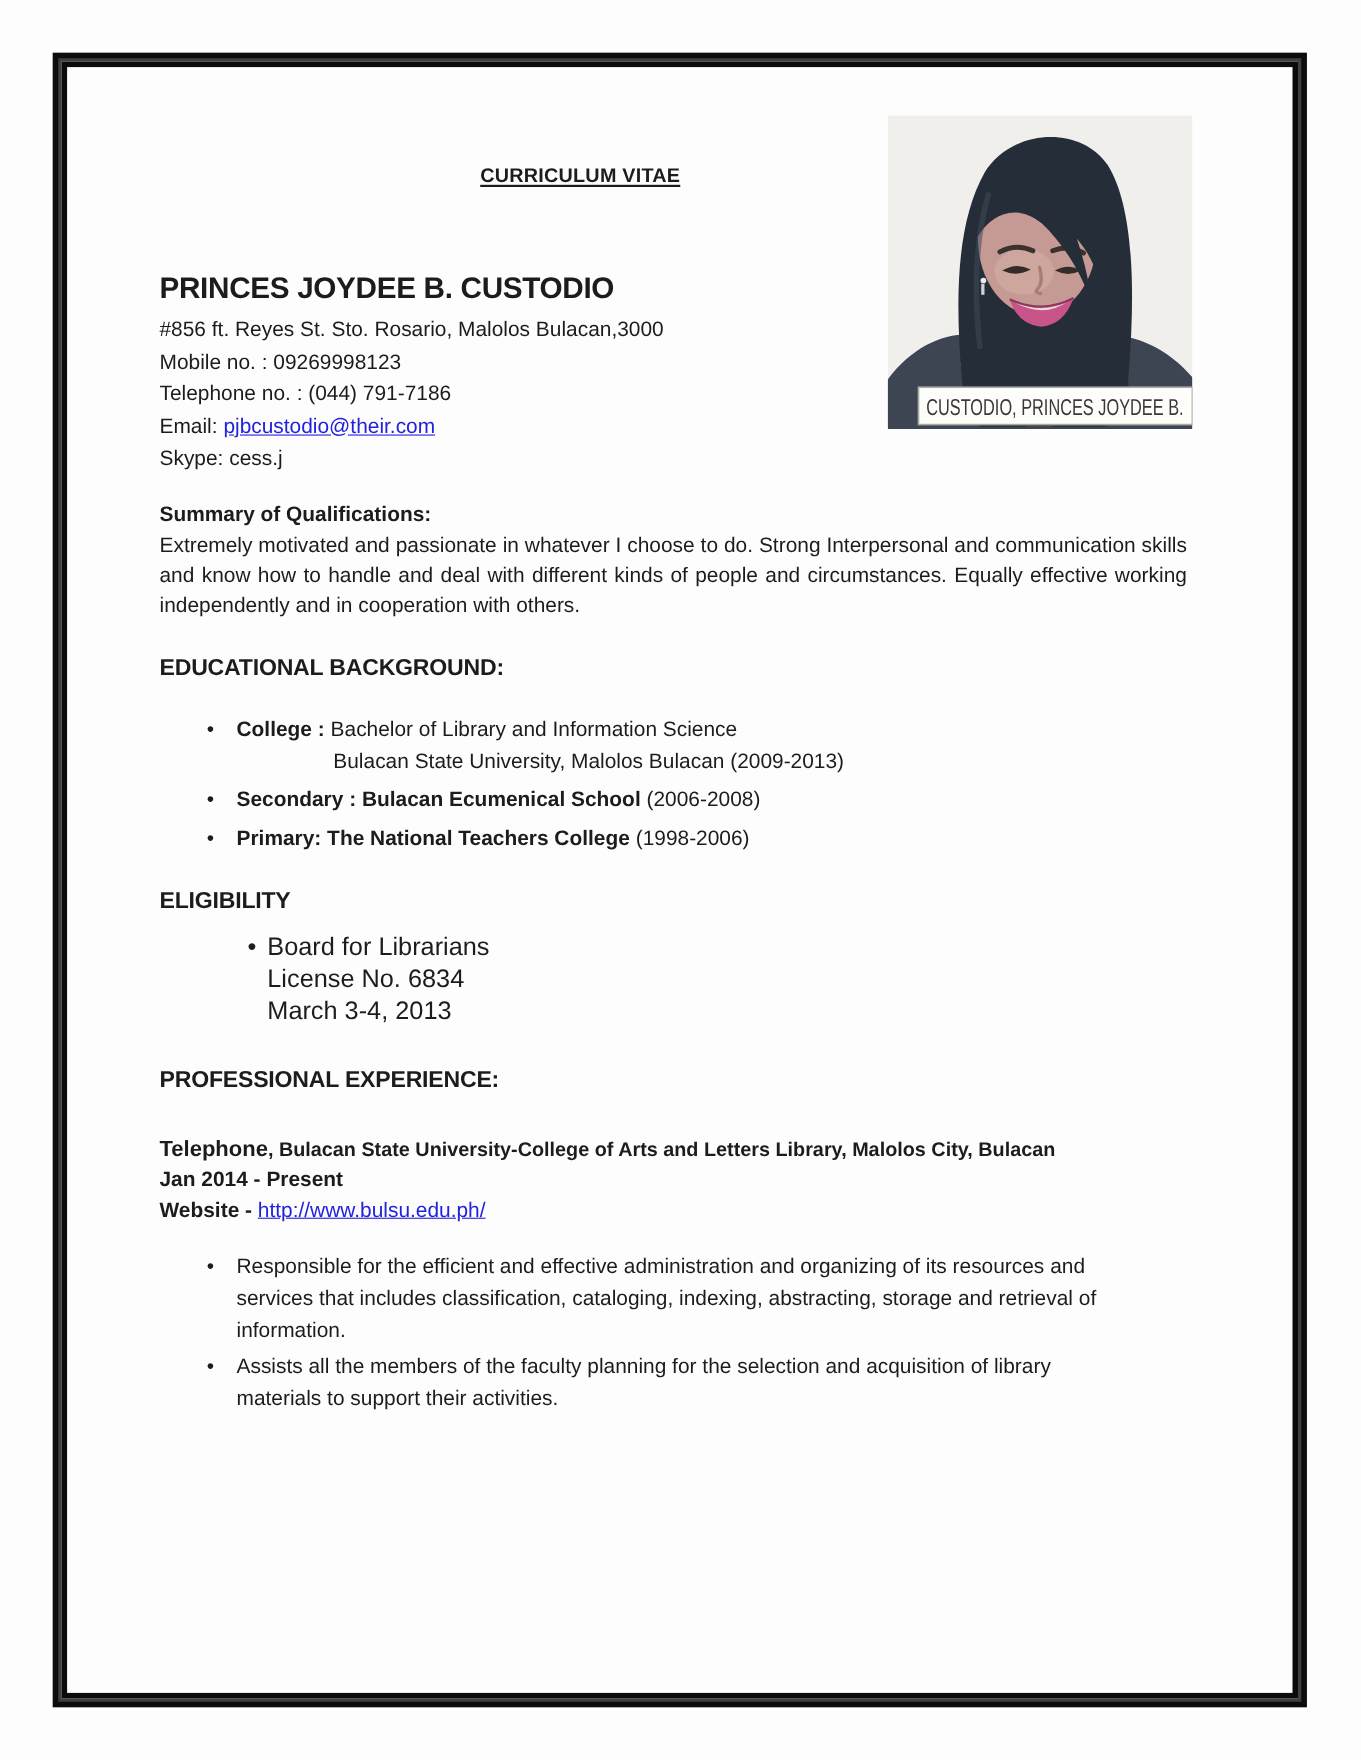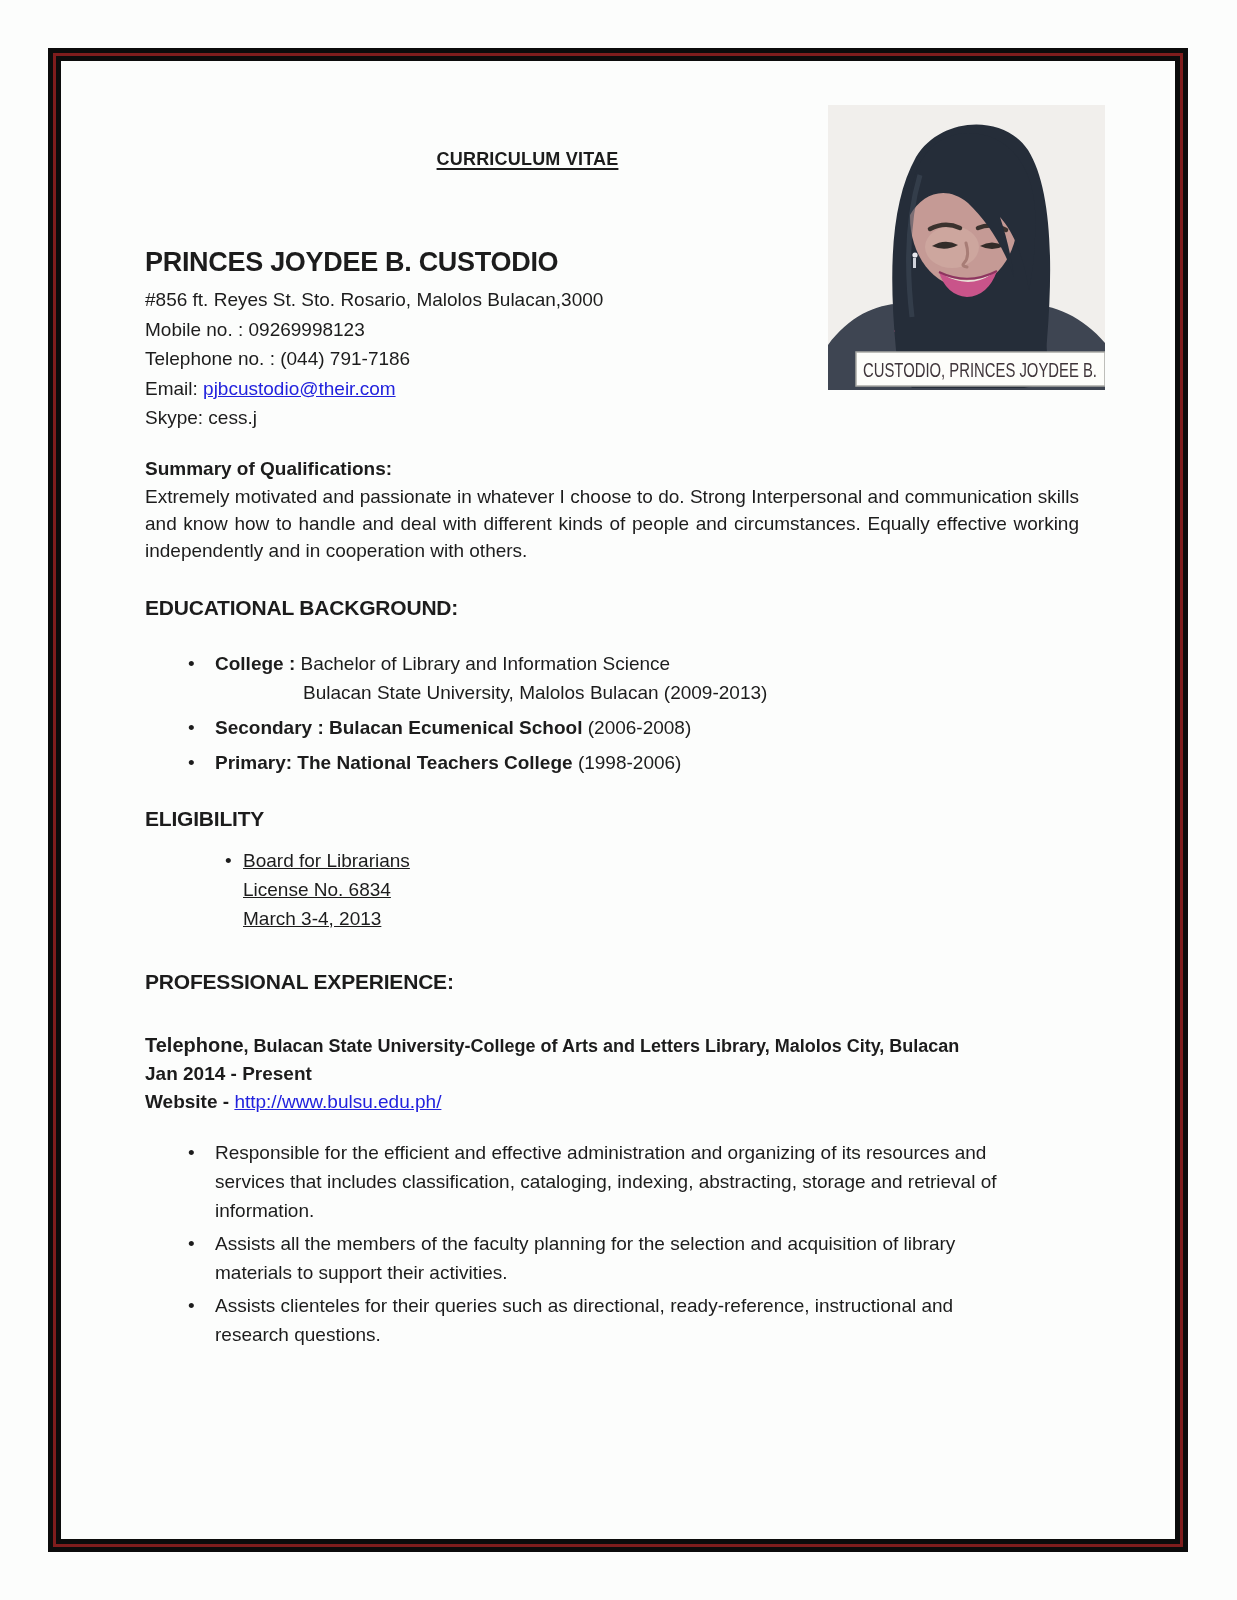--- a/index.html
+++ b/index.html
@@ -14,21 +14,21 @@
   }
   .frame-outer {
     position: absolute;
     left: 48px;
     top: 48px;
     width: 1140px;
     height: 1504px;
     border: 5px solid #0c0c0c;
     padding: 3px;
     box-sizing: border-box;
-    background: #7f1d1d;
+    background: #404040;
   }
   .frame-inner {
     width: 100%;
     height: 100%;
     border: 5px solid #0c0c0c;
     box-sizing: border-box;
     position: relative;
     background: #fcfdfc;
   }
   .content {
@@ -44,21 +44,21 @@
     line-height: 22px;
     font-weight: bold;
     text-decoration: underline;
     text-underline-offset: 3px;
     text-decoration-thickness: 2px;
     letter-spacing: 0.2px;
     margin: 0 0 77px 0;
   }
   .photo-wrap {
     position: absolute;
-    left: 767px;
+    left: 746px;
     top: 44px;
     width: 277px;
     height: 285px;
   }
   .person-name {
     font-size: 27px;
     line-height: 30px;
     font-weight: bold;
     letter-spacing: -0.3px;
     margin: 0 0 8px 0;
@@ -109,23 +109,22 @@
     left: 43px;
     top: 0;
     font-size: 19px;
   }
   .edu-line2 { margin-left: 88px; }
   .elig-heading { margin-top: 28px; }
   .elig-list { margin-top: 14px; }
   .elig-item {
     position: relative;
     padding-left: 98px;
-    font-size: 19px;
+    font-size: 23px;
     line-height: 29px;
-    text-decoration: underline;
   }
   .elig-item.first::before {
     content: "\2022";
     position: absolute;
     left: 80px;
     top: 0;
   }
   .prof-heading { margin-top: 35px; }
   .job-block { margin-top: 36px; }
   .job-line1 {
@@ -229,18 +228,17 @@
 
       <div class="section-heading prof-heading">PROFESSIONAL EXPERIENCE:</div>
       <div class="job-block">
         <div class="job-line1"><span class="job-title-main">Telephone</span><span>, Bulacan State University-College of Arts and Letters Library, Malolos City, Bulacan</span></div>
         <div class="job-line">Jan 2014 - Present</div>
         <div class="job-line"><span>Website - </span><a class="doc-link" style="font-weight:normal;">http://www.bulsu.edu.ph/</a></div>
       </div>
       <div class="prof-bullets">
         <div class="bullet-item">Responsible for  the efficient and effective administration and organizing of its resources and services that includes classification, cataloging, indexing, abstracting, storage and retrieval of information.</div>
         <div class="bullet-item">Assists all the members of the faculty planning for the selection and acquisition of library materials to support their activities.</div>
-        <div class="bullet-item">Assists clienteles for their queries such as directional, ready-reference, instructional and research questions.</div>
       </div>
 
     </div>
   </div>
 </div>
 
 </body></html>

